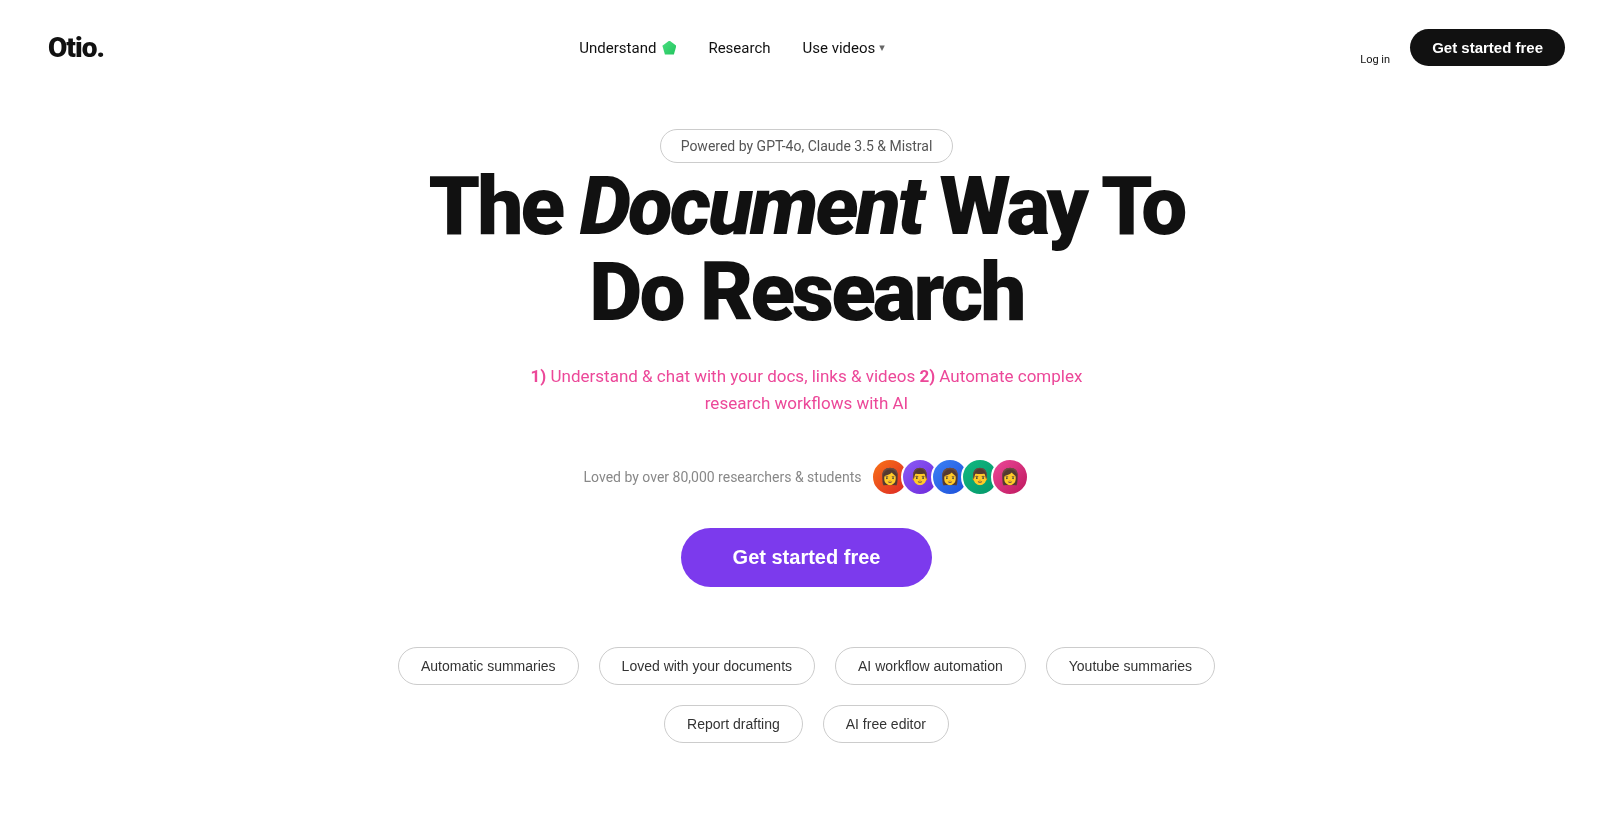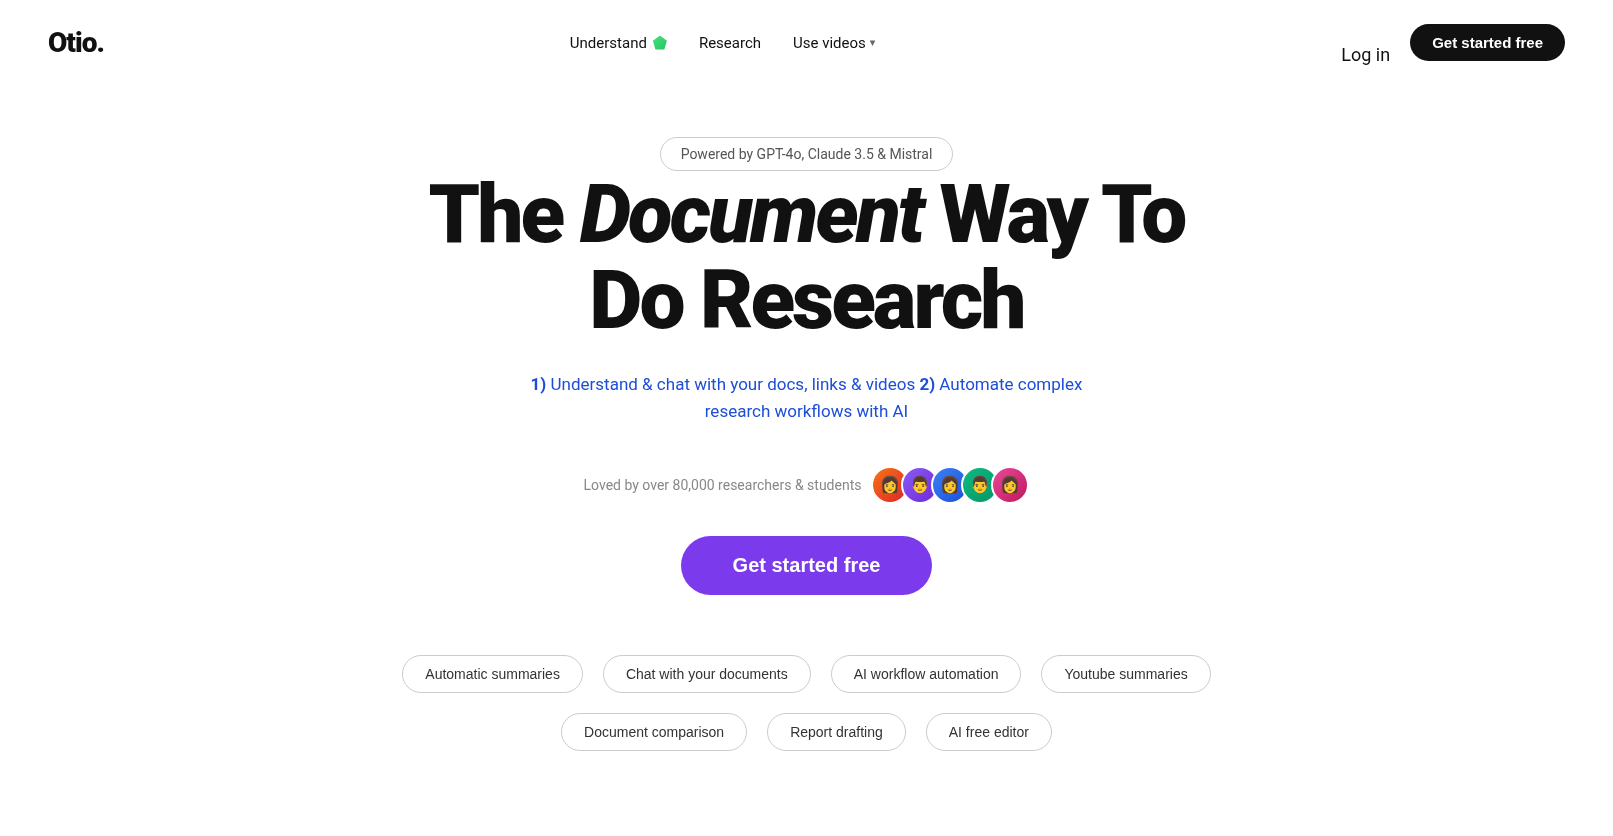--- a/index.html
+++ b/index.html
@@ -16,21 +16,21 @@
       overflow-x: hidden;
     }
 
     
     nav {
       display: flex;
       align-items: center;
       justify-content: space-between;
       padding: 16px 48px;
       position: sticky;
-      top: 4px;
+      top: 13px;
       background: #ffffff;
       z-index: 100;
     }
 
     .nav-logo {
       font-size: 28px;
       font-weight: 900;
       color: #111111;
       letter-spacing: -1px;
     }
@@ -69,21 +69,21 @@
       color: #666;
     }
 
     .nav-right {
       display: flex;
       align-items: center;
       gap: 20px;
     }
 
     .login-link {
-      font-size: 18px;
+      font-size: 11px;
       color: #111111;
       text-decoration: none;
       cursor: pointer;
       margin-top: 24px;
     }
 
     .get-started-btn-nav {
       background: #111111;
       color: #ffffff;
       border: none;
@@ -121,21 +121,21 @@
       max-width: 900px;
       margin-bottom: 28px;
     }
 
     .hero-title em {
       font-style: italic;
     }
 
     .hero-subtitle {
       font-size: 17px;
-      color: #1d4ed8;
+      color: #ec4899;
       max-width: 600px;
       line-height: 1.6;
       margin-bottom: 40px;
     }
 
     .hero-subtitle strong {
       font-weight: 700;
     }
 
     .social-proof {
@@ -270,20 +270,19 @@
       <div class="avatar avatar-5">👩</div>
     </div>
   </div>
 
   <button class="get-started-btn-hero">
     <span>Get started free</span>
   </button>
 
   <div class="feature-pills">
   <button class="pill">Automatic summaries</button>
-      <button class="pill">Chat with your documents</button>
+      <button class="pill">Loved with your documents</button>
       <button class="pill">AI workflow automation</button>
       <button class="pill">Youtube summaries</button>
-      <button class="pill">Document comparison</button>
       <button class="pill">Report drafting</button>
       <button class="pill">AI free editor</button>
     </div>
 </section>
 
 </body></html>

